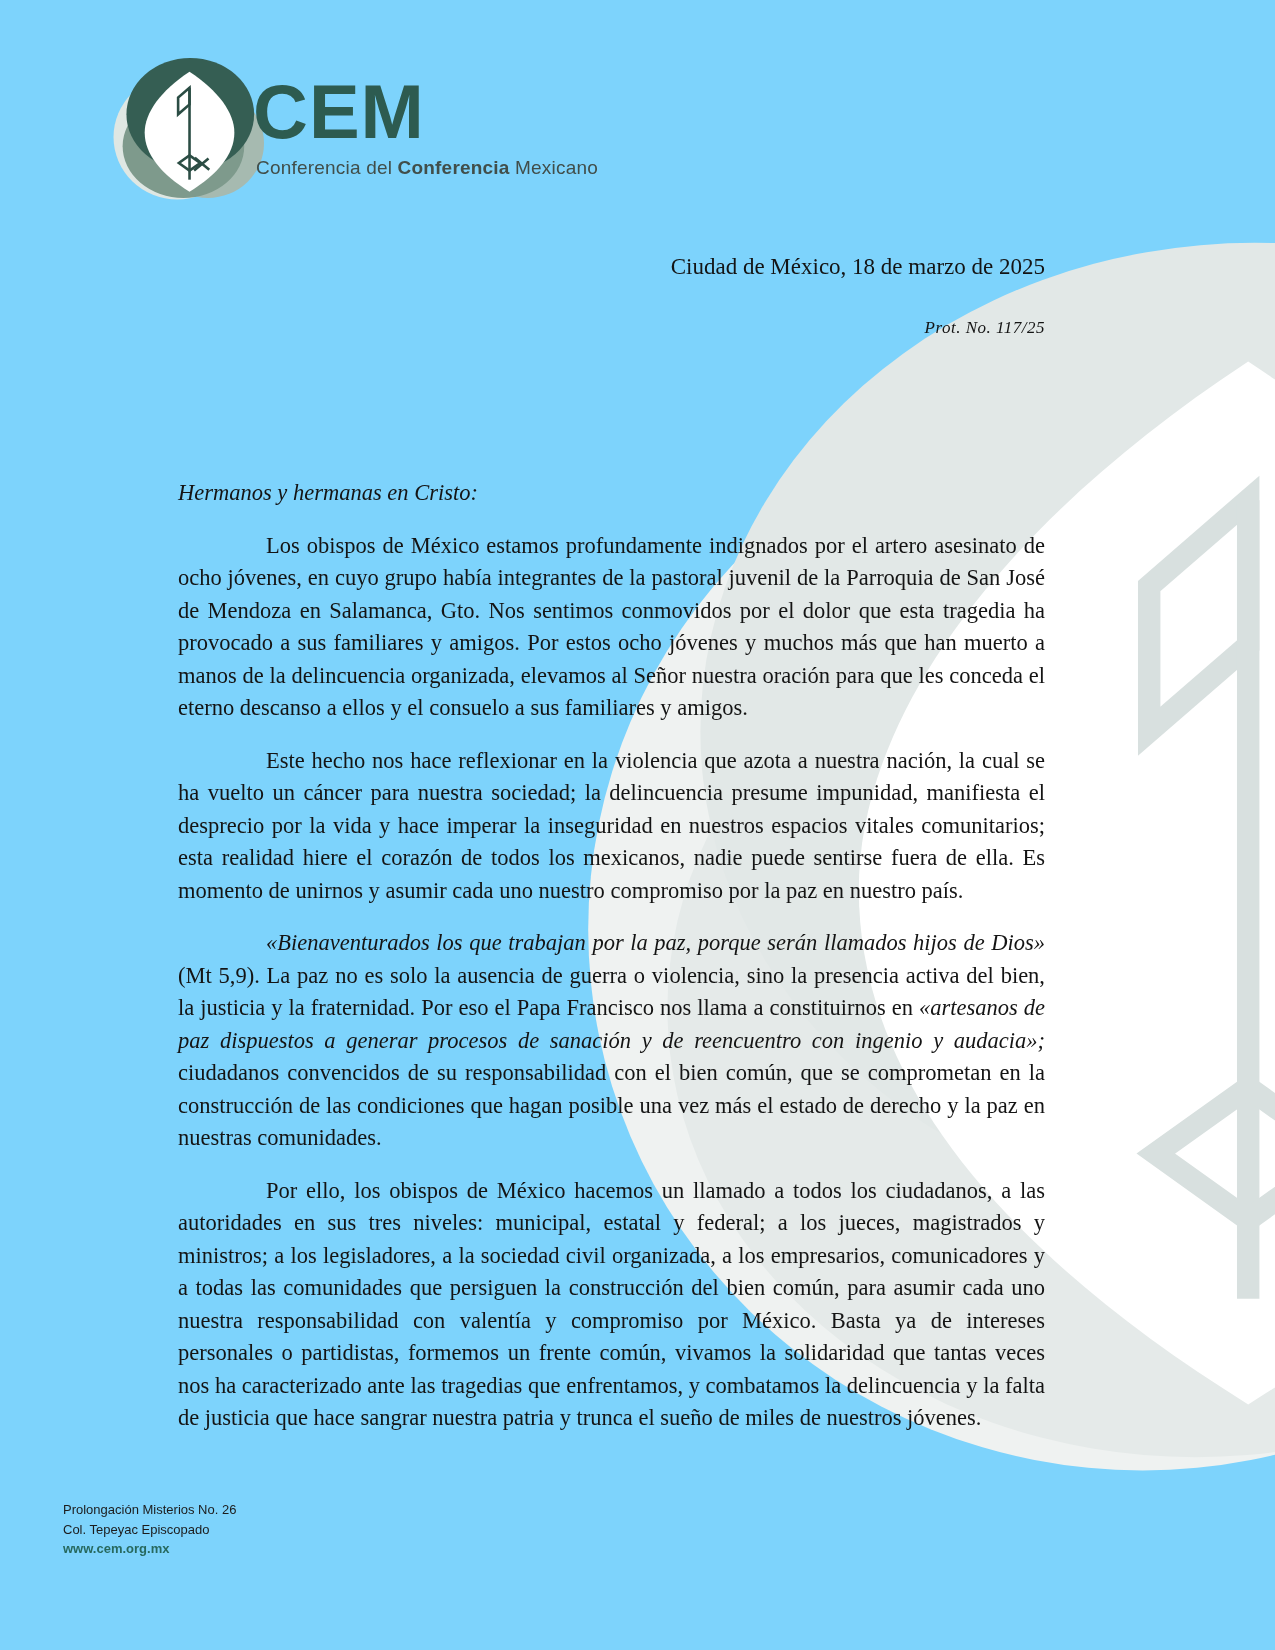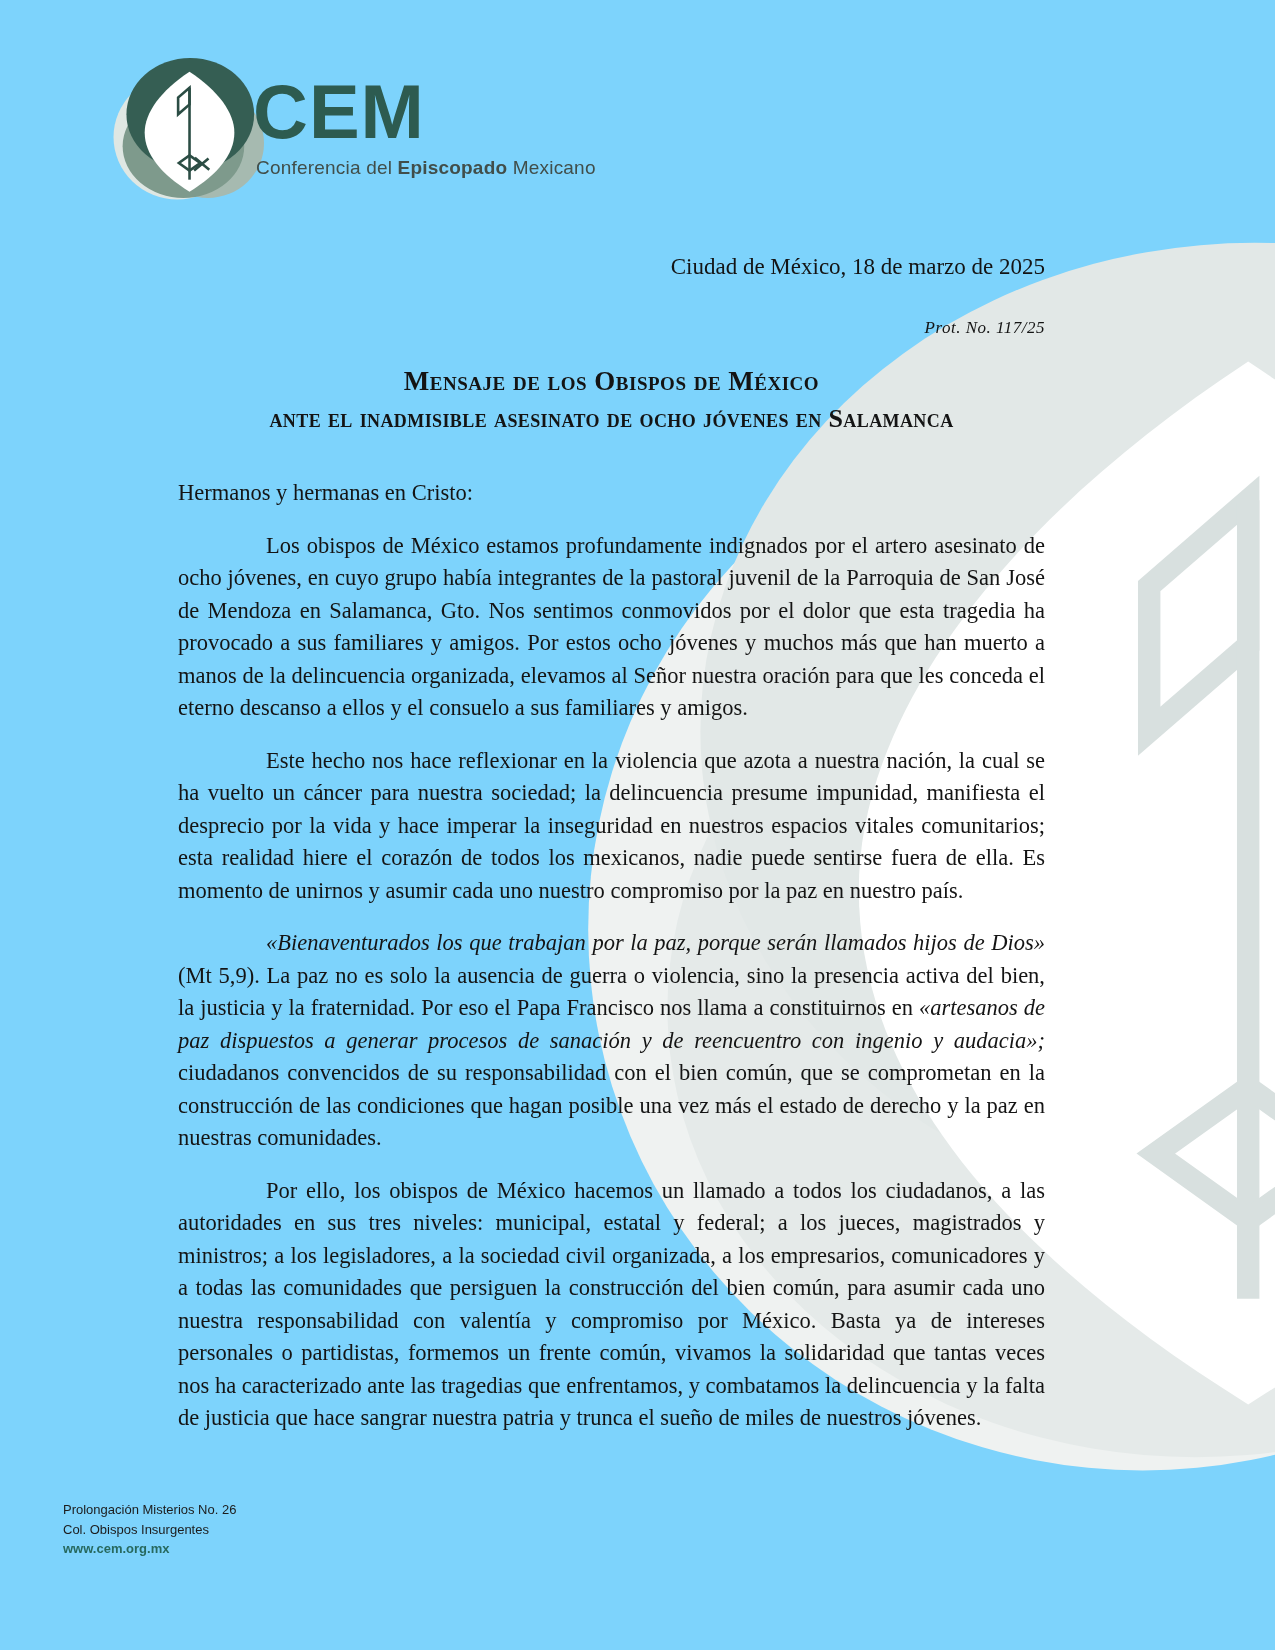--- a/index.html
+++ b/index.html
@@ -65,21 +65,21 @@
     margin-top:7px;
     font-size:26px;font-weight:700;
     font-variant:small-caps;letter-spacing:.4px;
   }
   
   .letter-body{
     position:absolute;left:178px;top:477px;width:867px;
     font-size:22.5px;line-height:32.5px;
     text-align:justify;z-index:2;
   }
-  .greeting{margin:0;}
+  .greeting{margin:0;font-style:italic;}
   .para{
     margin:20px 0 0 0;
     text-indent:88px;
   }
   .para em{font-style:italic;}
   
   .footer{
     position:absolute;left:63px;top:1500px;z-index:2;
     font-family:"Liberation Sans", sans-serif;
     font-size:13px;line-height:19.5px;color:#1c1c1c;
@@ -117,40 +117,36 @@
       <ellipse cx="103" cy="82" rx="84" ry="74" fill="#355e53"></ellipse>
       <path d="M102,26 C140,51 161,80 161,106 C161,135 139,161 102,184 C65,161 43,135 43,106 C43,80 64,51 102,26 Z" fill="#ffffff"></path>
       <g stroke="#2b4d44" stroke-width="3.4" fill="none">
         <path d="M102,47 L87,60 L87,82 L102,69 Z"></path>
         <path d="M102,47 L102,168"></path>
         <path d="M102,136 L116,146 L102,156 L88,146 Z"></path>
         <path d="M109,139 L128,155 M127,140 L108,156"></path>
       </g>
     </svg>
     <div class="cem-acronym">CEM</div>
-    <div class="cem-tagline"><span>Conferencia del </span><b>Episcopado</b><span> Mexicano</span></div>
+    <div class="cem-tagline"><span>Conferencia del </span><b>Conferencia</b><span> Mexicano</span></div>
   </div>
 
   <div class="dateline">Ciudad de México, 18 de marzo de 2025</div>
   <div class="protocol">Prot. No. 117/25</div>
 
-  <div class="title-block">
-    <div class="title-line1">Mensaje de los Obispos de México</div>
-    <div class="title-line2">ante el inadmisible asesinato de ocho jóvenes en Salamanca</div>
-  </div>
 
   <div class="letter-body">
     <p class="greeting">Hermanos y hermanas en Cristo:</p>
     <div>
         <p class="para"><span>Los obispos de México estamos profundamente indignados por el artero asesinato de ocho jóvenes, en cuyo grupo había integrantes de la pastoral juvenil de la Parroquia de San José de Mendoza en Salamanca, Gto. Nos sentimos conmovidos por el dolor que esta tragedia ha provocado a sus familiares y amigos. Por estos ocho jóvenes y muchos más que han muerto a manos de la delincuencia organizada, elevamos al Señor nuestra oración para que les conceda el eterno descanso a ellos y el consuelo a sus familiares y amigos.</span></p>
         <p class="para"><span>Este hecho nos hace reflexionar en la violencia que azota a nuestra nación, la cual se ha vuelto un cáncer para nuestra sociedad; la delincuencia presume impunidad, manifiesta el desprecio por la vida y hace imperar la inseguridad en nuestros espacios vitales comunitarios; esta realidad hiere el corazón de todos los mexicanos, nadie puede sentirse fuera de ella. Es momento de unirnos y asumir cada uno nuestro compromiso por la paz en nuestro país.</span></p>
         <p class="para"><em>«Bienaventurados los que trabajan por la paz, porque serán llamados hijos de Dios»</em><span> (Mt 5,9). La paz no es solo la ausencia de guerra o violencia, sino la presencia activa del bien, la justicia y la fraternidad. Por eso el Papa Francisco nos llama a constituirnos en </span><em>«artesanos de paz dispuestos a generar procesos de sanación y de reencuentro con ingenio y audacia»;</em><span> ciudadanos convencidos de su responsabilidad con el bien común, que se comprometan en la construcción de las condiciones que hagan posible una vez más el estado de derecho y la paz en nuestras comunidades.</span></p>
         <p class="para"><span>Por ello, los obispos de México hacemos un llamado a todos los ciudadanos, a las autoridades en sus tres niveles: municipal, estatal y federal; a los jueces, magistrados y ministros; a los legisladores, a la sociedad civil organizada, a los empresarios, comunicadores y a todas las comunidades que persiguen la construcción del bien común, para asumir cada uno nuestra responsabilidad con valentía y compromiso por México. Basta ya de intereses personales o partidistas, formemos un frente común, vivamos la solidaridad que tantas veces nos ha caracterizado ante las tragedias que enfrentamos, y combatamos la delincuencia y la falta de justicia que hace sangrar nuestra patria y trunca el sueño de miles de nuestros jóvenes.</span></p>
       </div>
   </div>
 
   <div class="footer">
     <div>Prolongación Misterios No. 26</div>
-    <div>Col. Obispos Insurgentes</div>
+    <div>Col. Tepeyac Episcopado</div>
     <a class="website" href="#">www.cem.org.mx</a>
   </div>
 
 </div>
 
 </body></html>

